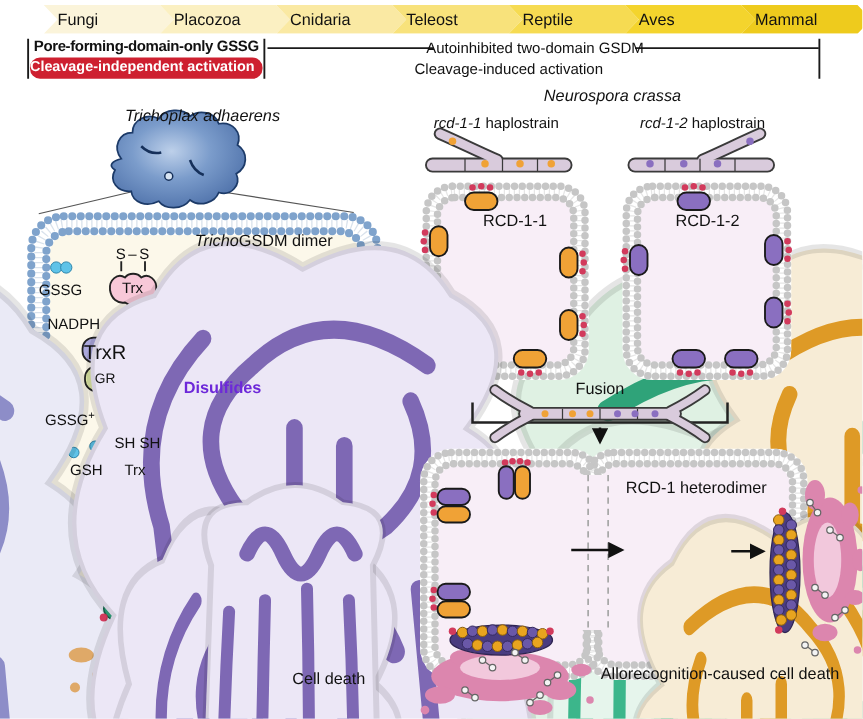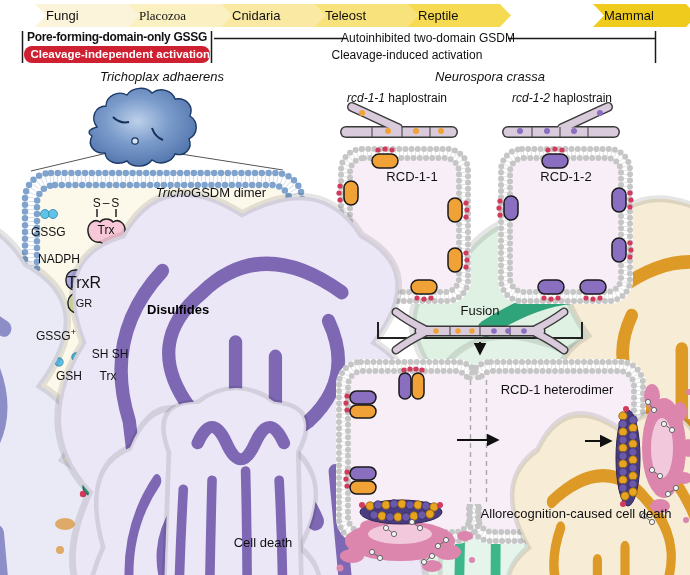--- a/index.html
+++ b/index.html
@@ -10,22 +10,22 @@
   .ctr{transform:translateX(-50%);}
   .it{font-style:italic;}
   .b{font-weight:bold;}
   .f13{font-size:13px;}
   .band{position:absolute;left:35px;top:4px;width:655px;height:23px;z-index:4;}
   .chev{position:absolute;top:0;width:104px;height:23px;
         clip-path:polygon(0 0,93px 0,104px 50%,93px 100%,0 100%,11px 50%);}
   .chev span{display:block;width:93px;padding-left:11px;text-align:left;
              line-height:23px;font-size:13px;color:#111;}
   .badge{position:absolute;left:24px;top:46px;width:186px;height:17px;border-radius:8px;
-         color:#fff;font-size:11.5px;font-weight:bold;text-align:right;line-height:17px;z-index:5;}
-  .mag{color:#000000;font-weight:bold;font-size:13px;}
+         color:#fff;font-size:11.5px;font-weight:bold;text-align:left;line-height:17px;z-index:5;}
+  .mag{color:#6d28d9;font-weight:bold;font-size:13px;}
   sup{font-size:9px;}
   
   .rb-bg{fill:var(--bg);stroke:rgba(0,0,0,0.10);stroke-width:1;}
   .rb-ln{stroke:var(--ln);fill:none;stroke-width:2;stroke-linecap:round;stroke-linejoin:round;}
   .rb-ln2{stroke:var(--ln);fill:none;stroke-width:2.6;stroke-linecap:round;}
 </style>
 </head>
 <body>
 
 <div class="stage">
@@ -538,43 +538,46 @@
           <circle cx="644" cy="516" r="2.6" fill="#F4F4F4"></circle>
           <circle cx="652" cy="522" r="2.6" fill="#F4F4F4"></circle>
         </g>
     </g>
   </svg>
 
   <div class="band">
       <div class="chev" style="left: 0px; background: rgb(251, 244, 218);">
         <span>Fungi</span>
       </div>
-      <div class="chev" style="left: 93px; background: rgb(251, 240, 194); font-family: Liberation Serif, serif;">
+      <div class="chev" style="left: 93px; background: rgb(251, 240, 194);">
         <span>Placozoa</span>
       </div>
       <div class="chev" style="left: 186px; background: rgb(250, 233, 163);">
         <span>Cnidaria</span>
       </div>
       <div class="chev" style="left: 279px; background: rgb(248, 226, 123);">
         <span>Teleost</span>
       </div>
       <div class="chev" style="left: 372px; background: rgb(246, 219, 82);">
         <span>Reptile</span>
       </div>
+      <div class="chev" style="left: 465px; background: rgb(244, 212, 45);">
+        <span>Aves</span>
+      </div>
       <div class="chev" style="left: 558px; background: rgb(238, 203, 29);">
         <span>Mammal</span>
       </div>
     </div>
 
   <div class="lbl b" style="left:27px;top:31px;letter-spacing:-0.3px;">Pore-forming-domain-only GSSG</div>
   <div class="lbl ctr" style="left:428px;top:32px;">Autoinhibited two-domain GSDM</div>
   <div class="badge" style="background: rgb(206, 32, 48);">Cleavage-independent activation</div>
   <div class="lbl ctr" style="left:407px;top:49px;">Cleavage-induced activation</div>
 
-  <div class="lbl ctr it f13" style="left:162px;top:70px;">Trichoplax adhaerens</div>
+  <div class="lbl ctr it f13" style="left:162px;top:86px;">Trichoplax adhaerens</div>
   <div class="lbl ctr it f13" style="left:490px;top:70px;">Neurospora crassa</div>
 
   <div class="lbl ctr" style="left:397px;top:92px;"><span class="it">rcd-1-1</span><span> haplostrain</span></div>
   <div class="lbl ctr" style="left:562px;top:92px;"><span class="it">rcd-1-2</span><span> haplostrain</span></div>
 
   <div class="lbl ctr f13" style="left:211px;top:186px;"><span class="it">Tricho</span><span>GSDM dimer</span></div>
 
   <div class="lbl" style="left:31px;top:226px;">GSSG</div>
   <div class="lbl ctr" style="left:107px;top:197px;letter-spacing:2px;">S–S</div>
   <div class="lbl ctr" style="left:106px;top:224px;">Trx</div>
@@ -585,14 +588,14 @@
   <div class="lbl" style="left:46px;top:370px;padding-left:10px;">GSH</div>
   <div class="lbl ctr" style="left:110px;top:348px;">SH SH</div>
   <div class="lbl ctr" style="left:108px;top:370px;">Trx</div>
   <div class="lbl mag" style="left:147px;top:303px;">Disulfides</div>
   <div class="lbl ctr f13" style="left:263px;top:536px;">Cell death</div>
 
   <div class="lbl ctr f13" style="left:412px;top:170px;">RCD-1-1</div>
   <div class="lbl ctr f13" style="left:566px;top:170px;">RCD-1-2</div>
   <div class="lbl ctr f13" style="left:480px;top:304px;">Fusion</div>
   <div class="lbl ctr f13" style="left:557px;top:383px;">RCD-1 heterodimer</div>
-  <div class="lbl ctr f13" style="left:576px;top:507px;">Allorecognition-caused cell death</div>
+  <div class="lbl ctr f13" style="left:576px;top:532px;">Allorecognition-caused cell death</div>
 </div>
 
 </body></html>

